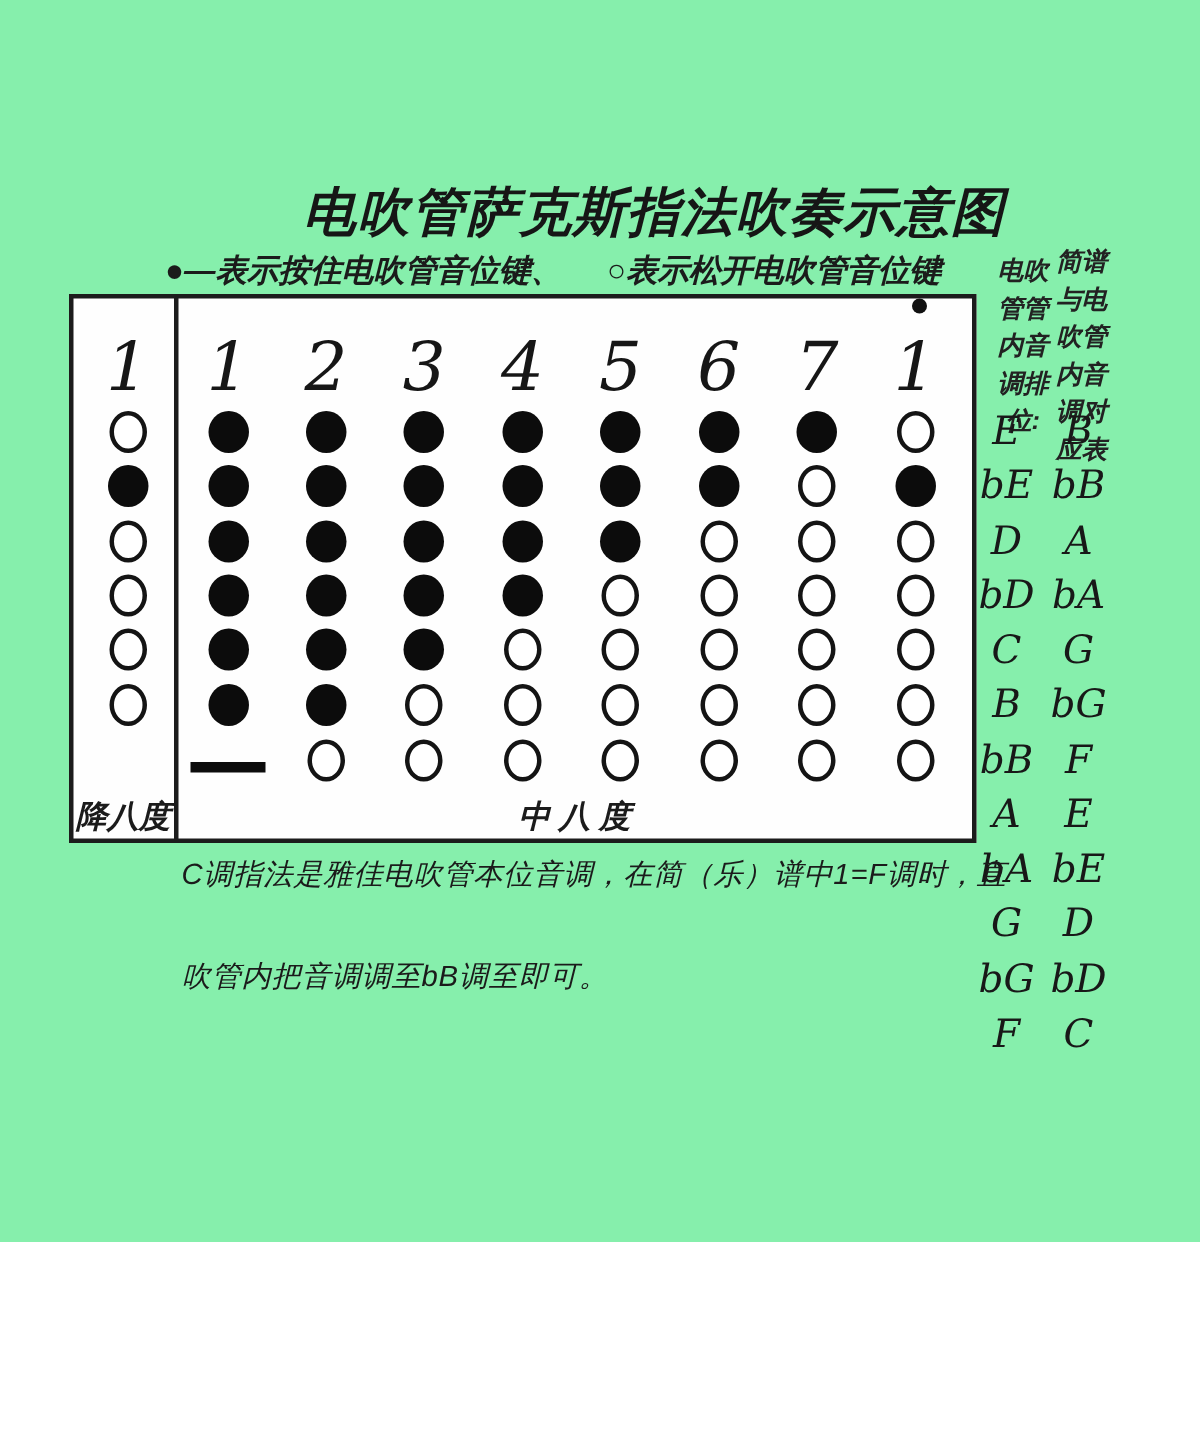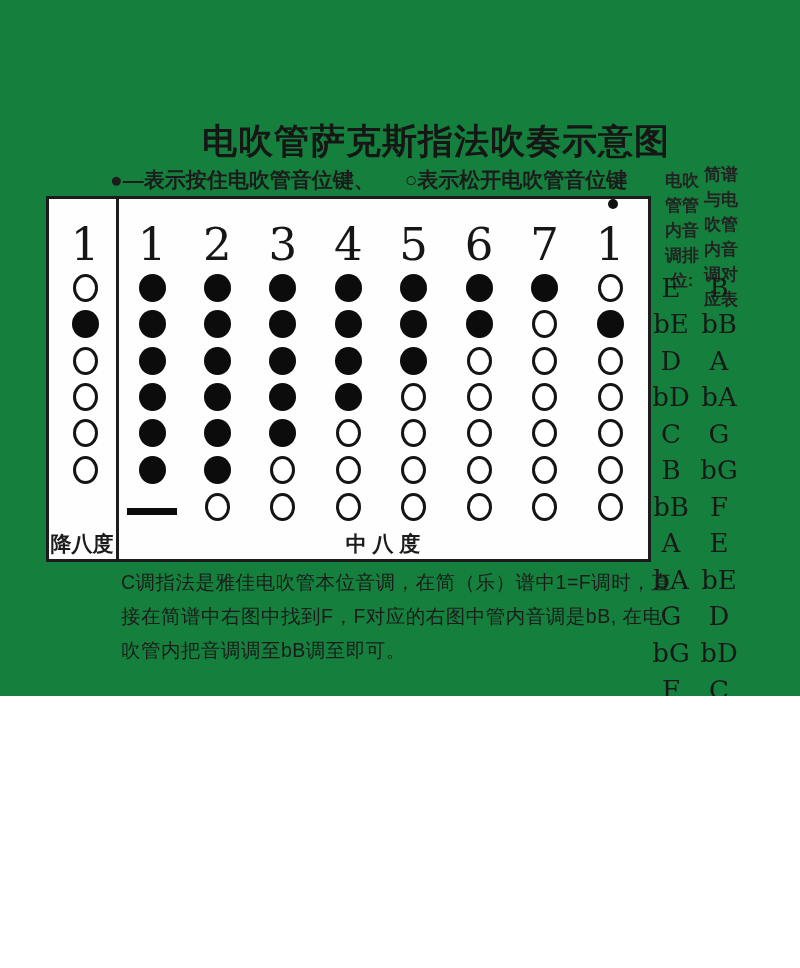--- a/index.html
+++ b/index.html
@@ -1,20 +1,21 @@
 <!DOCTYPE html>
 <html><head>
 <meta charset="utf-8">
 <style>
   html,body{margin:0;padding:0;}
   body{background:#ffffff;}
   .page{
-    position:relative; width:800px; height:696px; overflow:hidden;
-    background:#15803d; color:#1a1a1a;
+    position:relative; width:800px; height:828px; overflow:hidden;
+    background:#86efac; color:#1a1a1a;
     font-family:"Liberation Sans", sans-serif;
+    font-style:italic;
   }
   .title{
     position:absolute; top:118px; left:436px; transform:translateX(-50%);
     font-size:35px; font-weight:700; letter-spacing:1px; white-space:nowrap;
     color:#161616;
   }
   .legend{
     position:absolute; top:166px; left:110px; font-size:21px; font-weight:600;
     white-space:nowrap; color:#1b1b1b;
   }
@@ -184,16 +185,15 @@
       <div class="note-cell" style="left: 719px; top: 579.9px;">bE</div>
       <div class="note-cell" style="left: 671px; top: 616.45px;">G</div>
       <div class="note-cell" style="left: 719px; top: 616.45px;">D</div>
       <div class="note-cell" style="left: 671px; top: 653px;">bG</div>
       <div class="note-cell" style="left: 719px; top: 653px;">bD</div>
       <div class="note-cell" style="left: 671px; top: 689.55px;">F</div>
       <div class="note-cell" style="left: 719px; top: 689.55px;">C</div>
     </div>
 
   <div class="footnote-line" style="top:569px;">C调指法是雅佳电吹管本位音调，在简（乐）谱中1=F调时，直</div>
-  <div class="footnote-line" style="top:603px;">接在简谱中右图中找到F，F对应的右图中管内音调是bB, 在电</div>
   <div class="footnote-line" style="top:637px;">吹管内把音调调至bB调至即可。</div>
 
 </div>
 
 </body></html>

